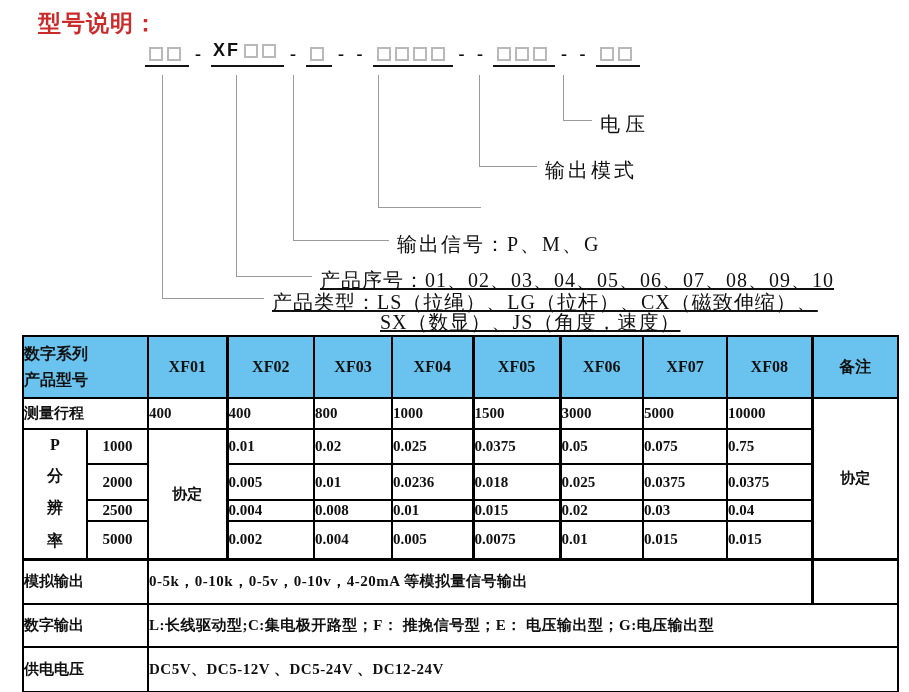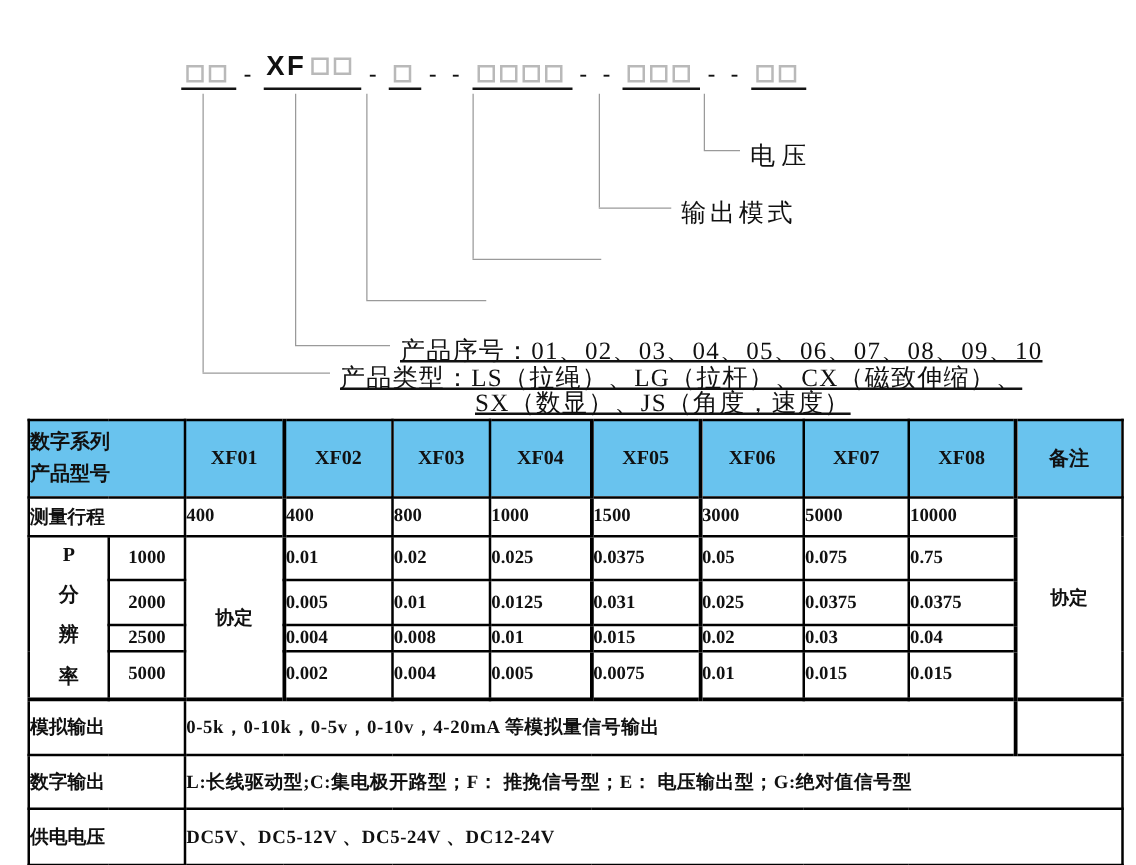--- a/index.html
+++ b/index.html
@@ -9,21 +9,21 @@
   
   .doc-title{position:absolute;left:38px;top:8px;font-size:23px;font-weight:bold;
              font-family:"DejaVu Sans","Liberation Sans",sans-serif;letter-spacing:1px;}
 
   
   .model-line{position:absolute;left:143px;top:40px;display:flex;align-items:flex-end;}
   .grp{display:inline-flex;align-items:center;border-bottom:2px solid #141414;
        padding:0 6px 4px 2px;margin:0 2px;}
   .box{display:inline-block;width:14px;height:14px;border:2px solid #b9b9b9;
        background:#fff;margin:0 2px;box-sizing:border-box;}
-  .xf-prefix{font-size:22px;font-weight:bold;letter-spacing:2px;margin-right:2px;
+  .xf-prefix{font-size:18px;font-weight:bold;letter-spacing:2px;margin-right:2px;
              font-family:"Liberation Sans","DejaVu Sans",sans-serif;}
   .dash{font-size:18px;font-weight:bold;margin:0 4px 6px 4px;letter-spacing:4px;
         line-height:14px;white-space:pre;}
 
   
   .vline{position:absolute;width:1px;background:#9a9a9a;}
   .hline{position:absolute;height:1px;background:#9a9a9a;}
   .callout{position:absolute;font-size:20px;white-space:nowrap;}
   .ls4{letter-spacing:5px;} .ls3{letter-spacing:3px;} .ls2{letter-spacing:2px;} .ls1{letter-spacing:1px;text-decoration:underline;}
   .unit-mm{font-family:"DejaVu Sans Mono","Liberation Mono",monospace;font-weight:bold;}
@@ -42,20 +42,21 @@
   .vstack{display:flex;flex-direction:column;justify-content:space-around;height:128px;
           align-items:center;font-size:16px;}
   .longtext{text-align:left;padding-left:13px;letter-spacing:0.5px;}
   tr.hr3 td{border-top:3px solid #000;}
 </style>
 </head>
 <body>
 
 <div id="stage">
 
+  <div class="doc-title" style="color:#cc2b2b;">型号说明：</div>
 
   <div class="model-line">
     <span class="grp">
       <span class="box"></span>
       <span class="box"></span>
     </span>
     <span class="dash">-</span>
     <span class="grp">
       <span class="xf-prefix">XF</span>
       <span class="box"></span>
@@ -93,20 +94,21 @@
   <div class="hline" style="left:378px;top:207px;width:103px;"></div>
   <div class="vline" style="left:293px;top:75px;height:165px;"></div>
   <div class="hline" style="left:293px;top:240px;width:96px;"></div>
   <div class="vline" style="left:236px;top:75px;height:201px;"></div>
   <div class="hline" style="left:236px;top:276px;width:76px;"></div>
   <div class="vline" style="left:162px;top:75px;height:223px;"></div>
   <div class="hline" style="left:162px;top:298px;width:102px;"></div>
 
   <div class="callout ls4" style="left:600px;top:111px;">电压</div>
   <div class="callout ls3" style="left:545px;top:157px;">输出模式</div>
+  <div class="callout ls2" style="left:397px;top:231px;">输出信号：P、M、G</div>
   <div class="callout ls1" style="left:320px;top:267px;">产品序号：01、02、03、04、05、06、07、08、09、10</div>
   <div class="callout ls1" style="left:380px;top:309px;">SX（数显）、JS（角度，速度）</div>
   <div class="callout ls1" style="left:272px;top:289px;">产品类型：LS（拉绳）、LG（拉杆）、CX（磁致伸缩）、</div>
 
   <table class="spec">
     <colgroup>
       <col style="width:64px">
         <col style="width:61px">
         <col style="width:79px">
         <col style="width:87px">
@@ -166,22 +168,22 @@
       <td class="cell-left bR3">0.0375</td>
       <td class="cell-left">0.05</td>
       <td class="cell-left">0.075</td>
       <td class="cell-left bR3">0.75</td>
     </tr>
 
     <tr style="height:32px;">
       <td class="cell-center">2000</td>
       <td class="cell-left">0.005</td>
       <td class="cell-left">0.01</td>
-      <td class="cell-left bR3">0.0125</td>
-      <td class="cell-left bR3">0.031</td>
+      <td class="cell-left bR3">0.0236</td>
+      <td class="cell-left bR3">0.018</td>
       <td class="cell-left">0.025</td>
       <td class="cell-left">0.0375</td>
       <td class="cell-left bR3">0.0375</td>
     </tr>
 
     <tr style="height:17px;">
       <td class="cell-center">2500</td>
       <td class="cell-left">0.004</td>
       <td class="cell-left">0.008</td>
       <td class="cell-left bR3">0.01</td>
@@ -203,21 +205,21 @@
     </tr>
 
     <tr style="height:44px;" class="hr3">
       <td class="cell-left" colspan="2">模拟输出</td>
       <td class="longtext bR3" colspan="8">0-5k，0-10k，0-5v，0-10v，4-20mA 等模拟量信号输出</td>
       <td></td>
     </tr>
 
     <tr style="height:43px;">
       <td class="cell-left" colspan="2">数字输出</td>
-      <td class="longtext" colspan="9">L:长线驱动型;C:集电极开路型；F： 推挽信号型；E： 电压输出型；G:绝对值信号型</td>
+      <td class="longtext" colspan="9">L:长线驱动型;C:集电极开路型；F： 推挽信号型；E： 电压输出型；G:电压输出型</td>
     </tr>
 
     <tr style="height:45px;margin-left:19px;">
       <td class="cell-left" colspan="2">供电电压</td>
       <td class="longtext" colspan="9">DC5V、DC5-12V 、DC5-24V 、DC12-24V</td>
     </tr>
   </tbody>
     </table>
 
 </div>

